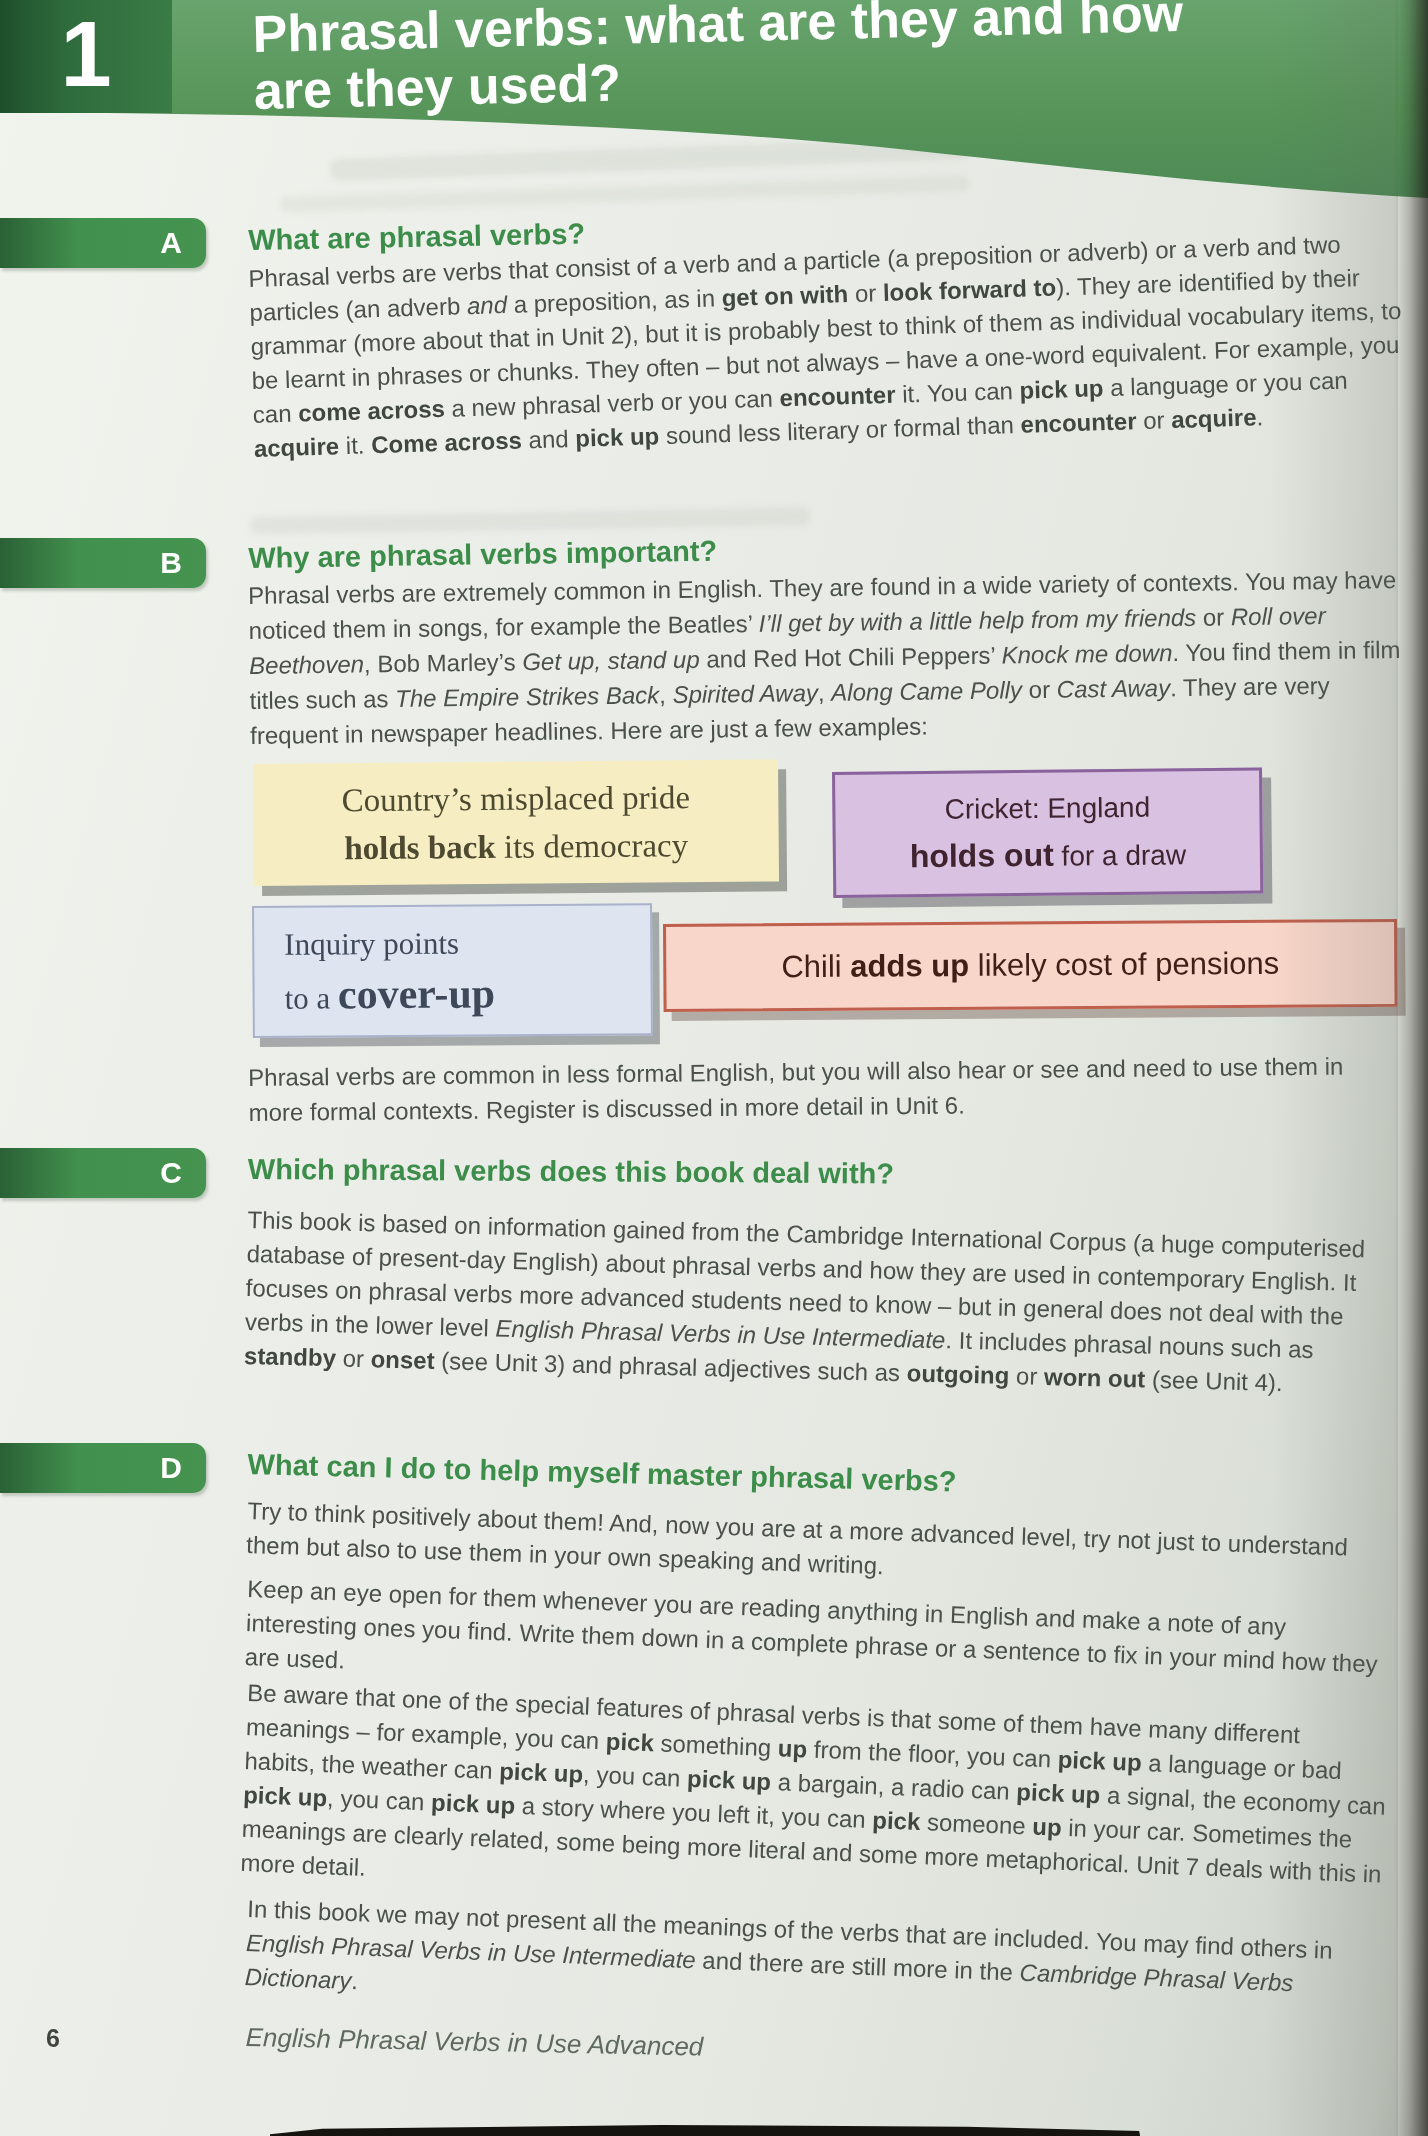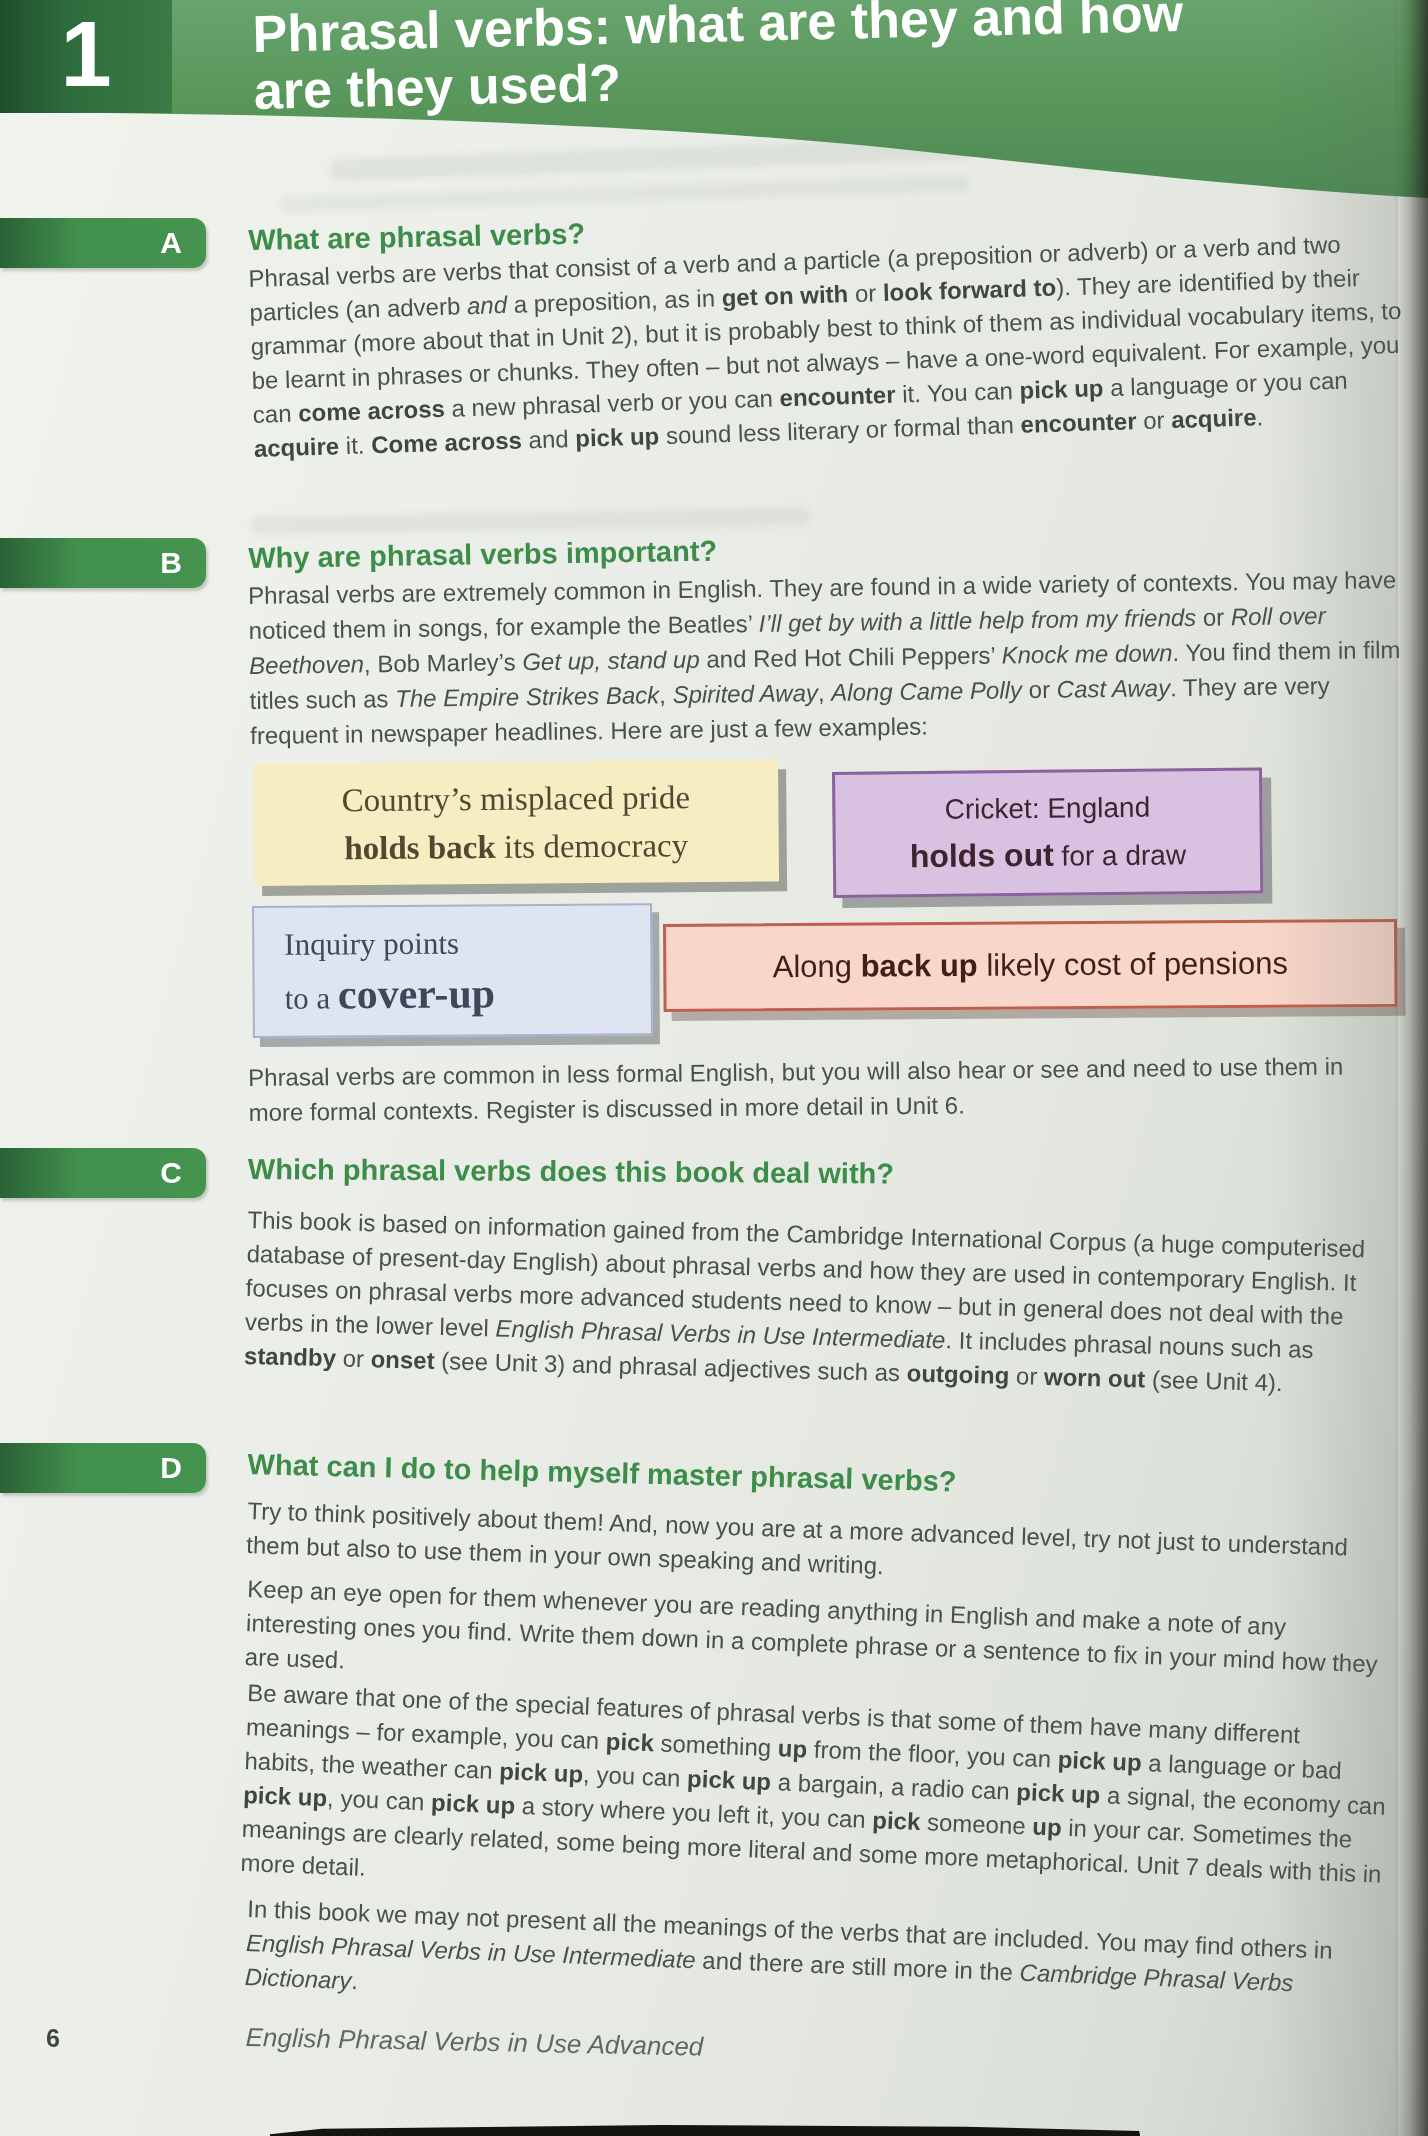--- a/index.html
+++ b/index.html
@@ -147,21 +147,21 @@
     </div>
   <div class="hl-box" id="hl-purple">
       <div class="hl-line"><span>Cricket: England</span></div>
       <div class="hl-line"><span class="b">holds out</span><span> for a draw</span></div>
     </div>
   <div class="hl-box" id="hl-blue">
       <div class="hl-line"><span>Inquiry points</span></div>
       <div class="hl-line"><span>to a </span><span class="b big">cover-up</span></div>
     </div>
   <div class="hl-box" id="hl-pink">
-      <div class="hl-line"><span>Along </span><span class="b">back up</span><span> likely cost of pensions</span></div>
+      <div class="hl-line"><span>Chili </span><span class="b">adds up</span><span> likely cost of pensions</span></div>
     </div>
 
   <div class="para" id="mid-para"><span>Phrasal verbs are common in less formal English, but you will also hear or see and need to use them in more formal contexts. Register is discussed in more detail in Unit 6.</span></div>
 
   <div class="label-bar" id="label-c">C</div>
   <div class="heading" id="head-c">Which phrasal verbs does this book deal with?</div>
   <div class="para" id="para-c"><span>This book is based on information gained from the Cambridge International Corpus (a huge computerised database of present-day English) about phrasal verbs and how they are used in contemporary English. It focuses on phrasal verbs more advanced students need to know – but in general does not deal with the verbs in the lower level </span><span class="i">English Phrasal Verbs in Use Intermediate</span><span>. It includes phrasal nouns such as </span><span class="b">standby</span><span> or </span><span class="b">onset</span><span> (see Unit 3) and phrasal adjectives such as </span><span class="b">outgoing</span><span> or </span><span class="b">worn out</span><span> (see Unit 4).</span></div>
 
   <div class="label-bar" id="label-d">D</div>
   <div class="heading" id="head-d">What can I do to help myself master phrasal verbs?</div>

